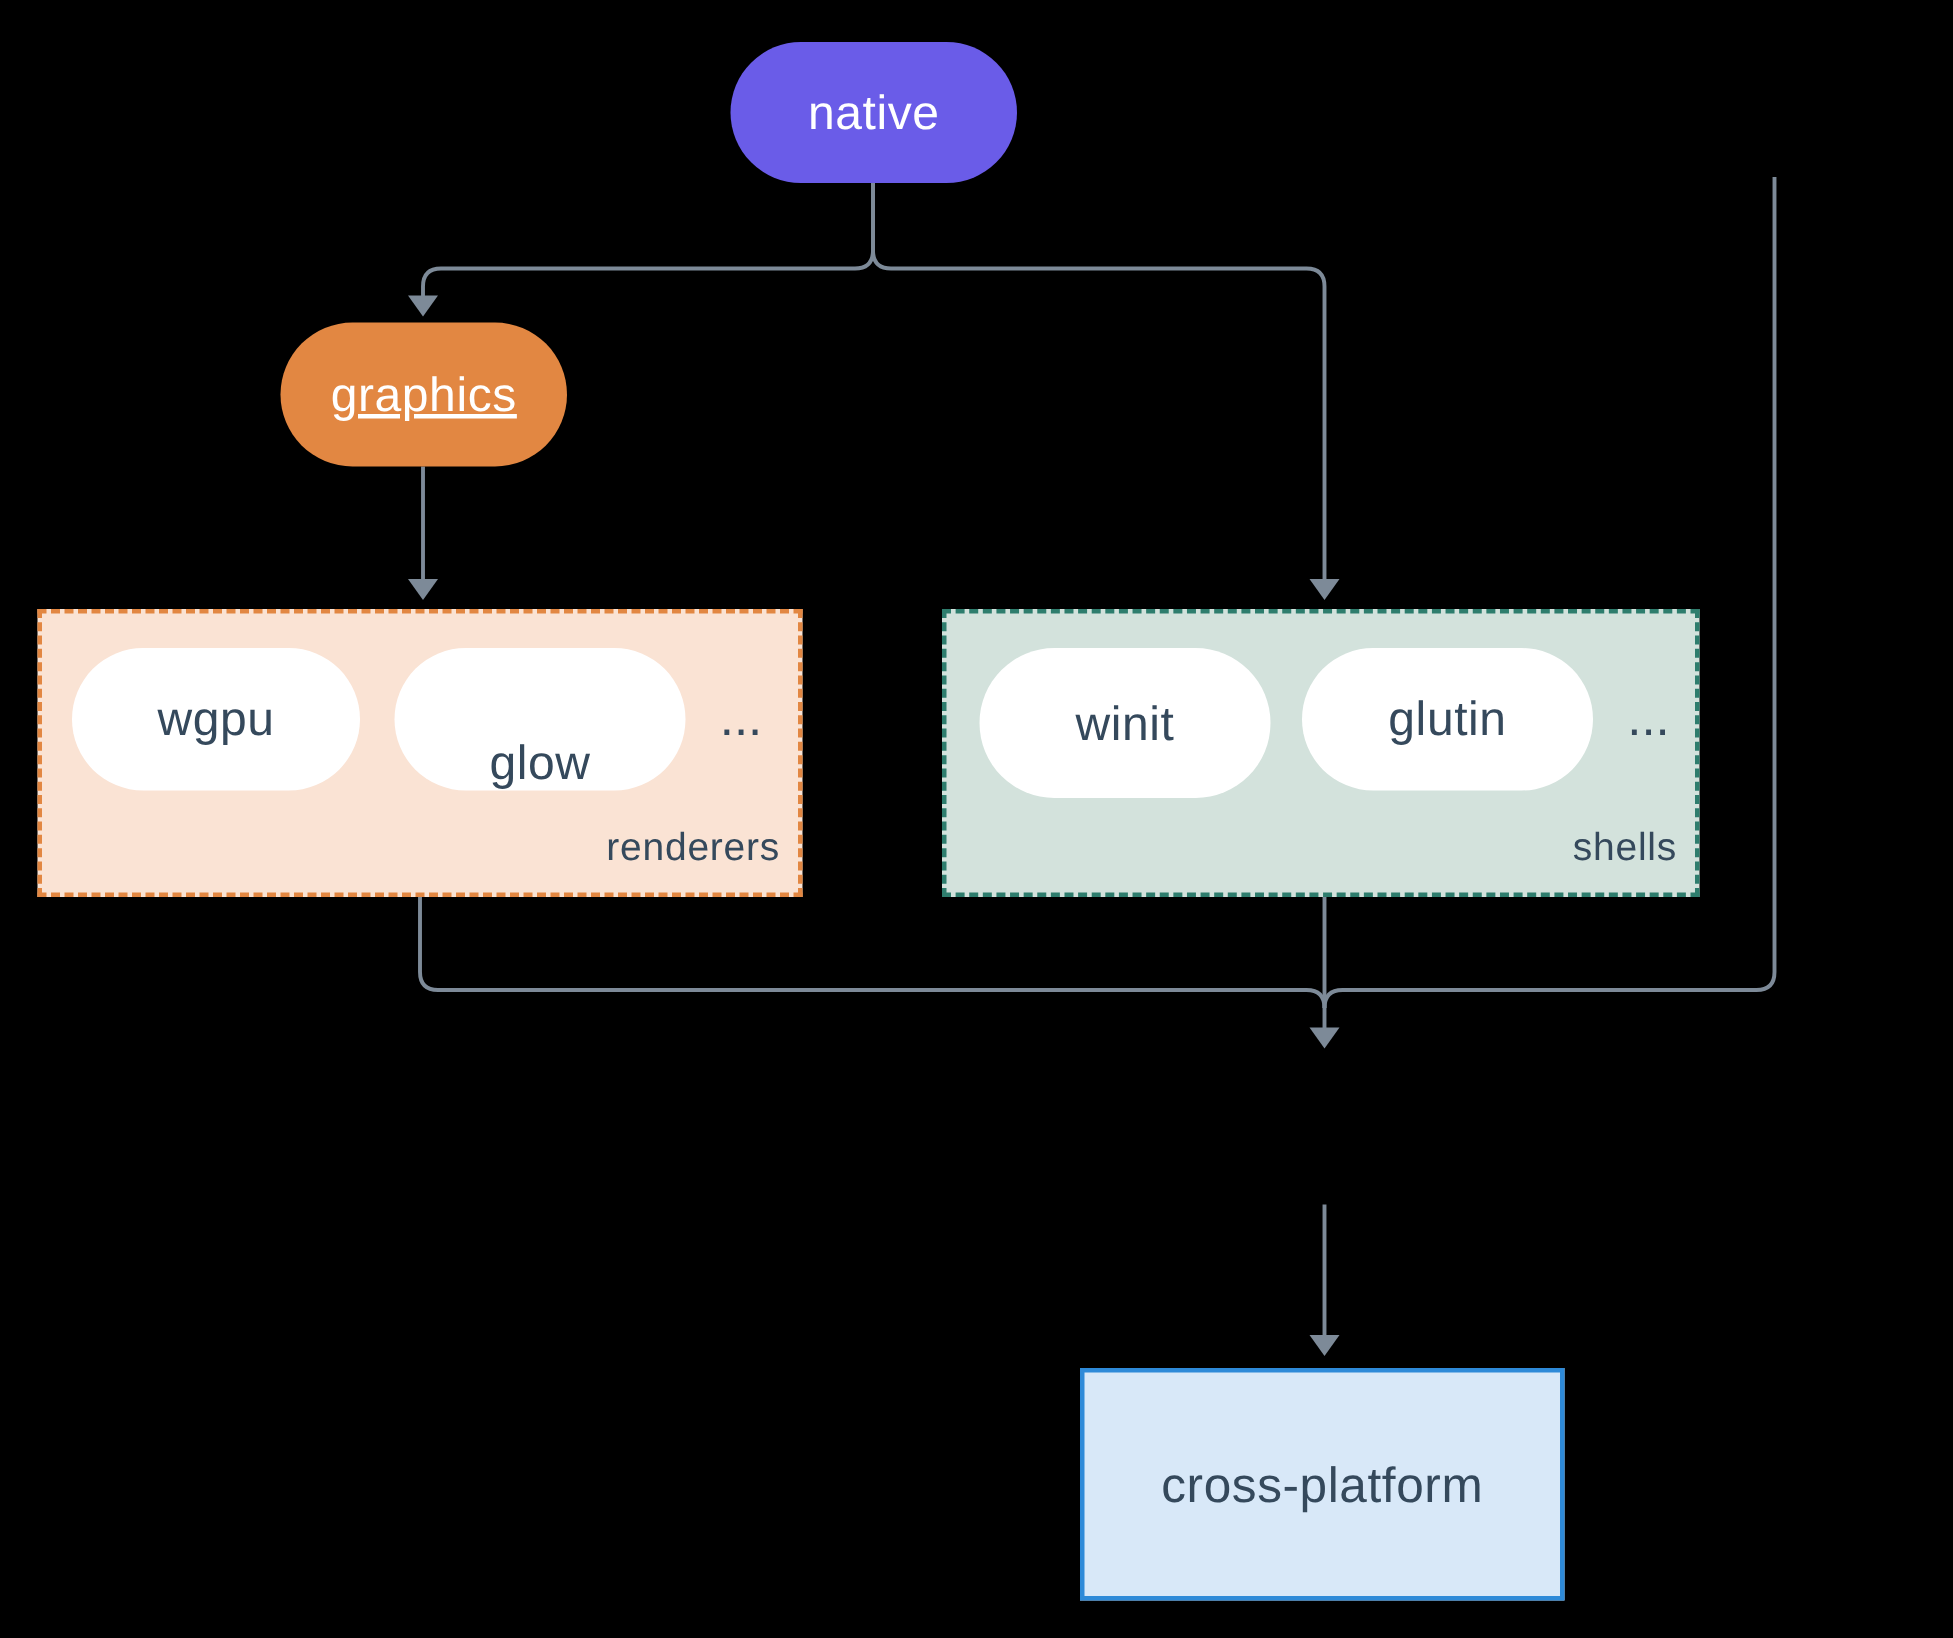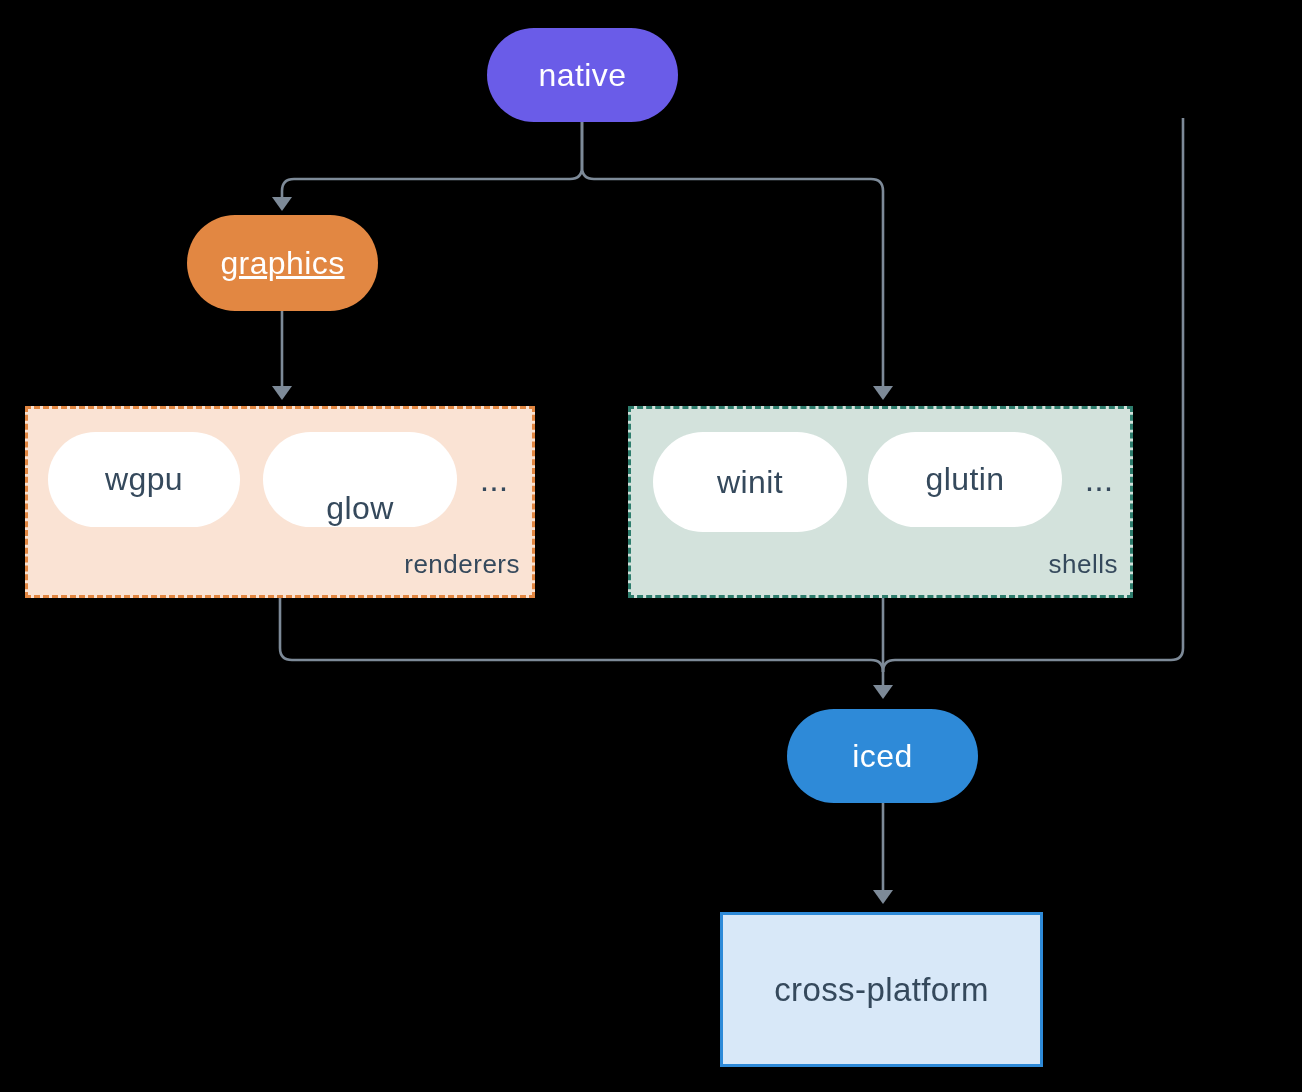--- a/index.html
+++ b/index.html
@@ -141,21 +141,18 @@
     <div class="pill pill-white" style="left:22px; top:23px; width:194px; height:100px;">
       <span>winit</span>
     </div>
     <div class="pill pill-white" style="left:237px; top:23px; width:194px; height:95px;text-align:center;">
       <span>glutin</span>
     </div>
     <div class="ellipsis" style="left:440px; top:23px; width:56px; height:95px;">...</div>
     <div class="group-label">shells</div>
   </div>
 
-  <div class="pill pill-blue" style="left:787px; top:709px; width:191px; height:94px;">
-    <span>iced</span>
-  </div>
 
   <div class="app-box" style="left:720px; top:912px; width:323px; height:155px;">
     <div>cross-platform</div>
   </div>
 
 </div>
 
 </body></html>

